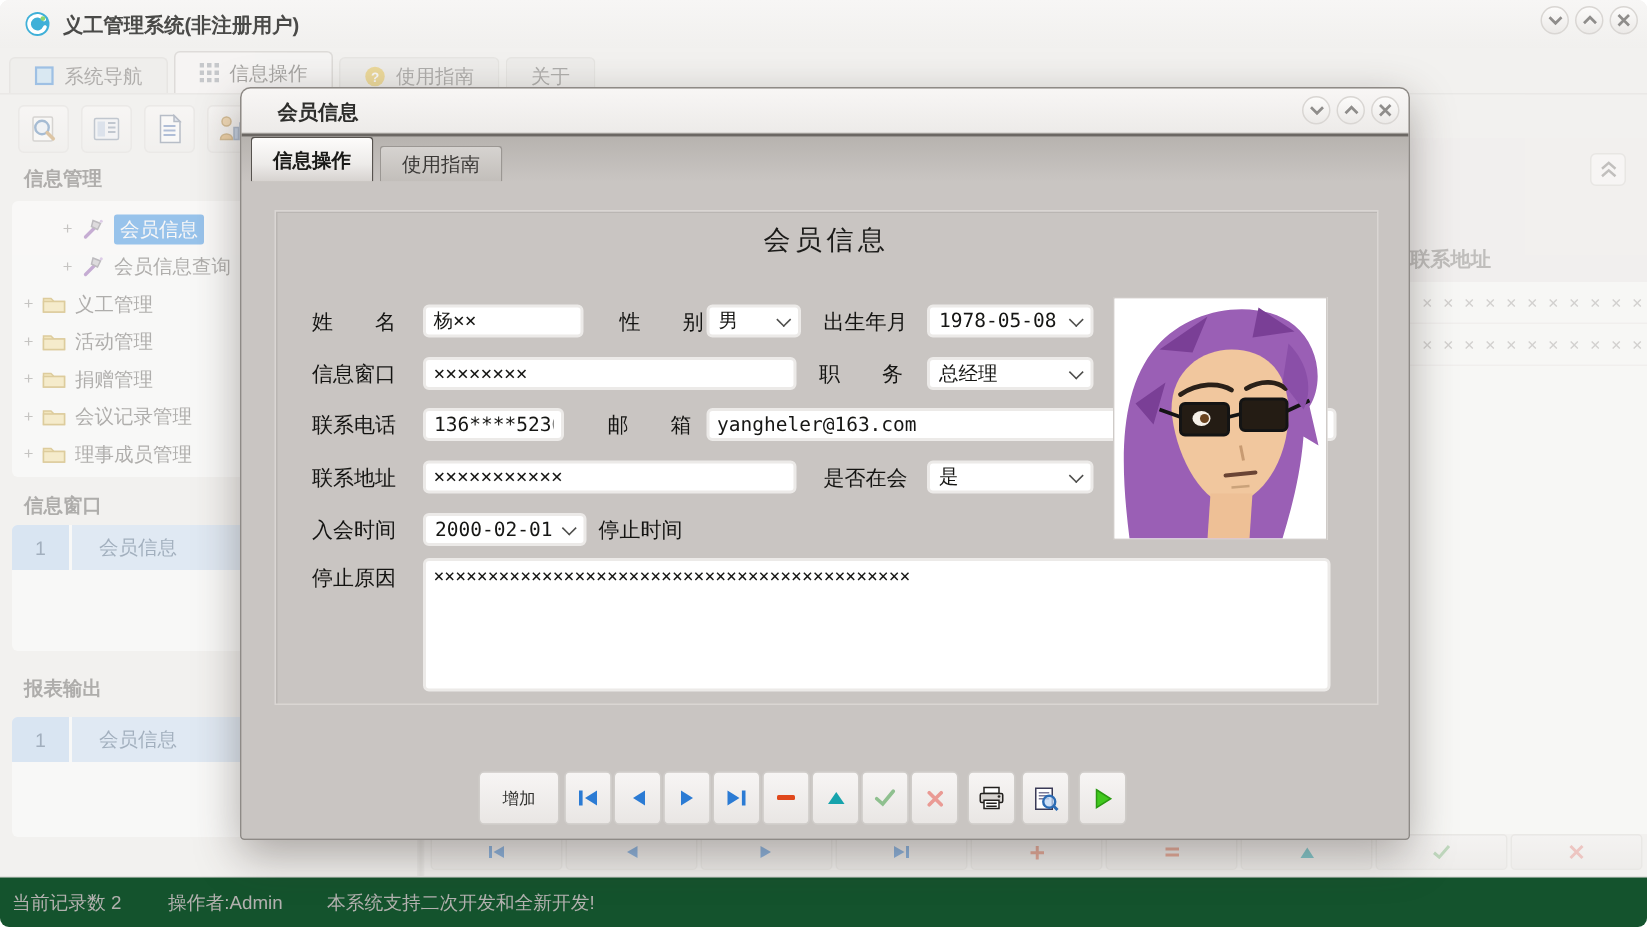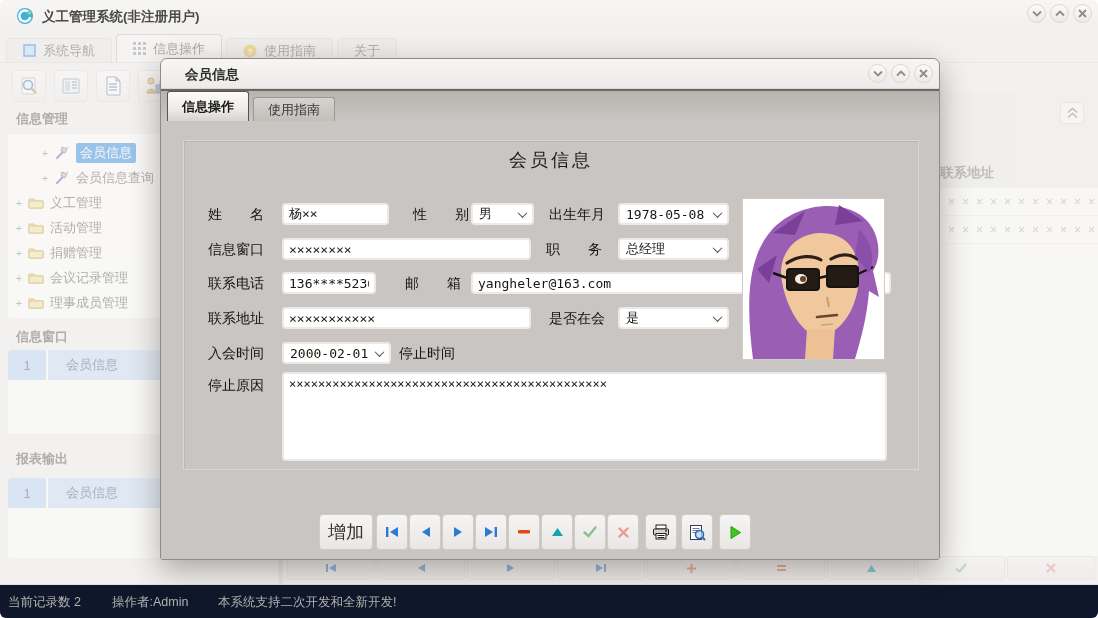--- a/index.html
+++ b/index.html
@@ -50,21 +50,21 @@
   .ws-colheader { position:absolute; left:655px; top:72px; font-size:13.5px; font-weight:bold; color:#8f8d8b; }
   .ws-sheet { position:absolute; left:0; right:0; top:96px; bottom:0; background:#fdfdfc; }
   .ws-row { height:28px; line-height:28px; border-bottom:1px solid #f1efed; color:#b4b2b0; font-size:12px; letter-spacing:7px; padding-left:663px; white-space:nowrap; overflow:hidden; }
   .collapse-btn { position:absolute; right:14px; top:10px; width:24px; height:22px; background:#fbfaf9; border:1px solid #dddbd8; border-radius:4px; display:flex; align-items:center; justify-content:center; cursor:pointer; }
 
   
   .bottom-toolbar { position:absolute; left:287px; top:556px; height:24px; display:flex; gap:2px; }
   .bbtn { width:88px; height:24px; background:linear-gradient(#f6f5f4,#eceae8); border:1px solid #e2e0dd; border-radius:3px; display:flex; align-items:center; justify-content:center; cursor:pointer; }
 
   
-  .statusbar { position:absolute; left:0; right:0; bottom:0; height:34px; background:#0f172a; border-top:1px solid #e3e1df; }
+  .statusbar { position:absolute; left:0; right:0; bottom:0; height:34px; background:#14532d; border-top:1px solid #e3e1df; }
   .statusbar span { position:absolute; top:9px; font-size:12.5px; color:#b3b1af; }
 
   
   .dialog { position:absolute; left:160px; top:58px; width:780px; height:502px; border:1px solid #8e8a86; border-radius:7px 7px 3px 3px; box-shadow:0 10px 30px rgba(60,50,45,.40); overflow:hidden; background:#c9c5c2; z-index:5; }
   .dlg-titlebar { position:absolute; top:0; left:0; right:0; height:30px; background:linear-gradient(#f8f6f5,#edebe9); border-bottom:1px solid #dad7d4; }
   .dlg-title { position:absolute; left:24px; top:7px; font-size:13.5px; font-weight:bold; color:#2e2e2c; }
   .dlg-titlebar .winbtn { top:5px; }
   .dlg-tabs { position:absolute; top:30px; left:0; right:0; height:32px; border-top:2px solid #6b6763; background:linear-gradient(#b7b3af,#c9c5c2); display:flex; align-items:flex-end; padding-left:6px; }
   .dtab { height:24px; padding:0 14px; display:flex; align-items:center; font-size:13px; color:#3a3836; background:linear-gradient(#d6d3d0,#c2beba); border:1px solid #9b9793; border-bottom:0; border-radius:3px 3px 0 0; margin-right:4px; cursor:pointer; }
   .dtab.active { height:30px; background:linear-gradient(#fdfcfb,#edebe9 60%,#d6d2cf); border:1px solid #57534f; border-bottom:0; font-weight:bold; color:#1a1a18; }
@@ -79,21 +79,21 @@
   .combo { position:absolute; top:0; height:22px; background:#fff; border:2px solid #eceae8; border-radius:4px; display:flex; align-items:center; padding:0 6px; cursor:pointer; }
   .combo .cval { flex:1; font-family:"DejaVu Sans Mono", monospace; font-size:13px; color:#161614; white-space:nowrap; overflow:hidden; }
   .chev { width:7px; height:7px; border-right:1.7px solid #4c4c4a; border-bottom:1.7px solid #4c4c4a; transform:rotate(45deg) translate(-1px,-1px); flex:0 0 auto; }
   .memo { position:absolute; left:121px; top:251px; width:605px; height:89px; background:#fff; border:2px solid #eceae8; border-radius:4px; resize:none; font-family:"DejaVu Sans Mono", monospace; font-size:12px; color:#161614; padding:3px 5px; outline:none; white-space:pre; overflow:hidden; }
 
   .photo { position:absolute; left:581px; top:77px; width:143px; height:162px; background:#fff; border:1px solid #cfcbc8; }
   .photo svg { display:block; }
 
   .dlg-toolbar { position:absolute; top:393px; left:158px; height:36px; display:flex; align-items:center; }
   .dbtn { height:36px; background:linear-gradient(#f7f5f4,#e9e6e4); border:1px solid #cfccc9; border-radius:4px; display:flex; align-items:center; justify-content:center; cursor:pointer; }
-  .btn-add { width:54px; font-size:18px; color:#333331; }
+  .btn-add { width:54px; font-size:11px; color:#333331; }
   .nav { width:32px; margin-left:1px; }
   .nav.first { margin-left:3px; }
   .sep6 { margin-left:6px; } .sep4 { margin-left:4px; }
 </style>
 </head>
 <body>
 
 <div class="app">
 
   <div class="titlebar">

